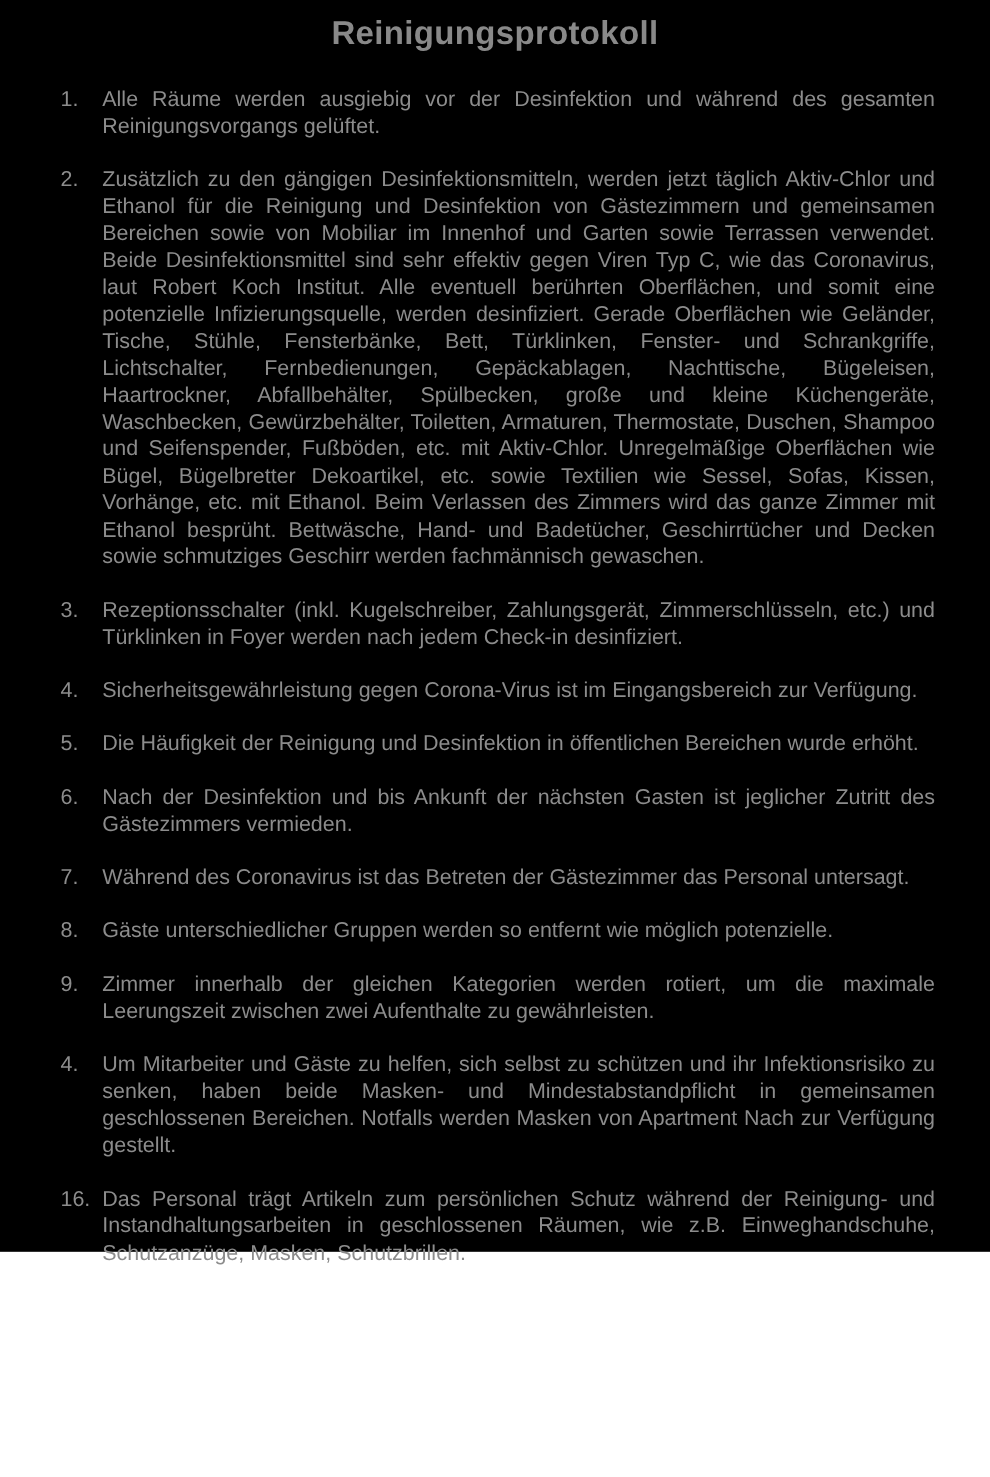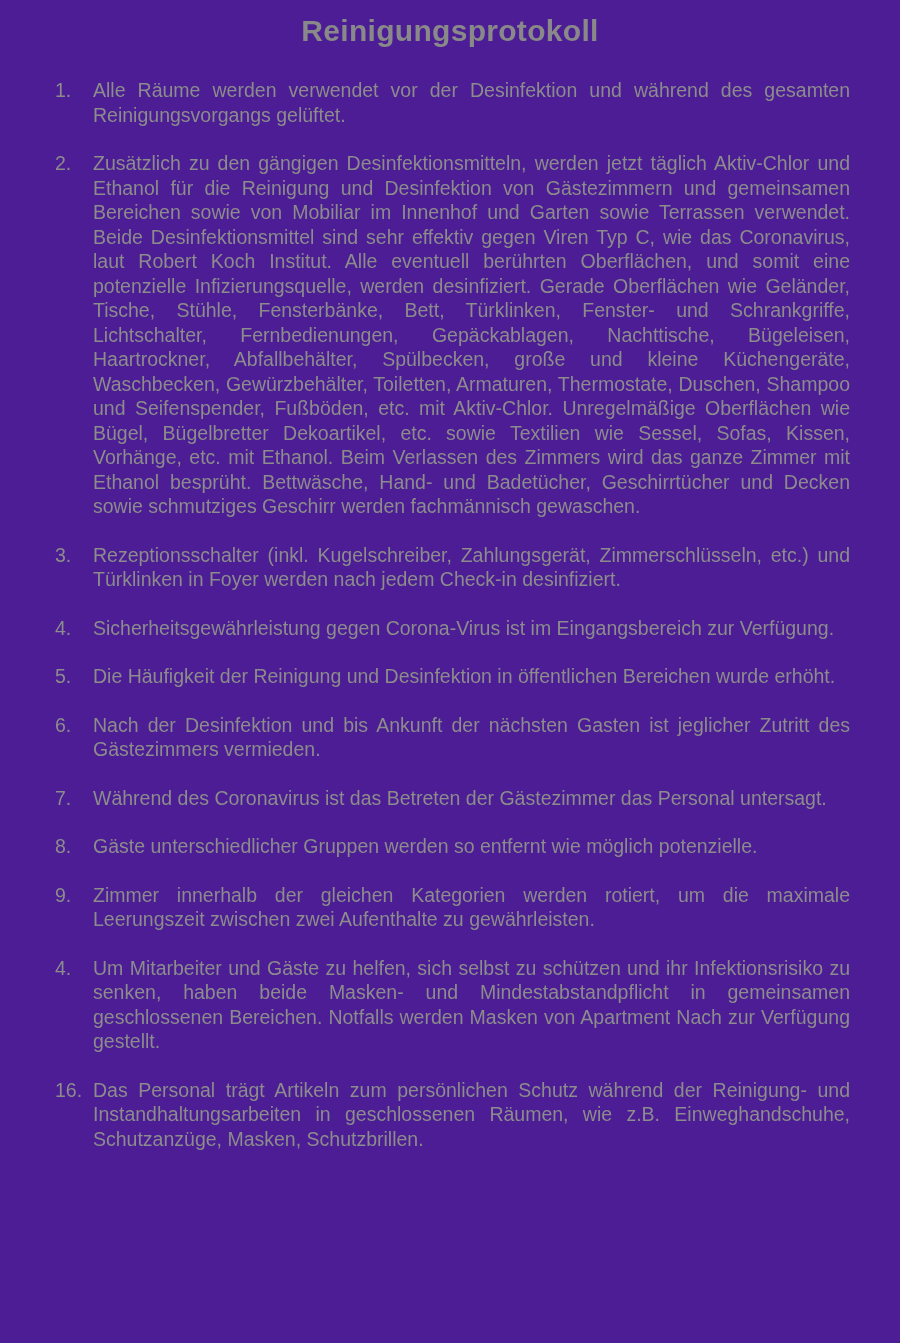--- a/index.html
+++ b/index.html
@@ -9,22 +9,22 @@
   }
   body {
     width: 900px;
     height: 1343px;
     overflow: hidden;
     font-family: "Liberation Sans", sans-serif;
     color: #8c8c8c;
   }
   .page {
     width: 900px;
-    height: 1343px;
-    background: #4c1d95;
+    height: 1138px;
+    background: #000000;
   }
   .title {
     margin: 0;
     padding-top: 14px;
     text-align: center;
     font-size: 30px;
     line-height: 34px;
     font-weight: 700;
     color: #898989;
     letter-spacing: 0.3px;
@@ -66,21 +66,21 @@
 <body>
 
 <div class="page">
   <h1 class="title">Reinigungsprotokoll</h1>
 
   <div class="content">
 
     <ol class="list">
       <li class="item">
         <span class="num">1.</span>
-        <div class="txt">Alle Räume werden verwendet vor der Desinfektion und während des gesamten Reinigungsvorgangs gelüftet.</div>
+        <div class="txt">Alle Räume werden ausgiebig vor der Desinfektion und während des gesamten Reinigungsvorgangs gelüftet.</div>
       </li>
       <li class="item">
         <span class="num">2.</span>
         <div class="txt">Zusätzlich zu den gängigen Desinfektionsmitteln, werden jetzt täglich Aktiv-Chlor und Ethanol für die Reinigung und Desinfektion von Gästezimmern und gemeinsamen Bereichen sowie von Mobiliar im Innenhof und Garten sowie Terrassen verwendet. Beide Desinfektionsmittel sind sehr effektiv gegen Viren Typ C, wie das Coronavirus, laut Robert Koch Institut. Alle eventuell berührten Oberflächen, und somit eine potenzielle Infizierungsquelle, werden desinfiziert. Gerade Oberflächen wie Geländer, Tische, Stühle, Fensterbänke, Bett, Türklinken, Fenster- und Schrankgriffe, Lichtschalter, Fernbedienungen, Gepäckablagen, Nachttische, Bügeleisen, Haartrockner, Abfallbehälter, Spülbecken, große und kleine Küchengeräte, Waschbecken, Gewürzbehälter, Toiletten, Armaturen, Thermostate, Duschen, Shampoo und Seifenspender, Fußböden, etc. mit Aktiv-Chlor. Unregelmäßige Oberflächen wie Bügel, Bügelbretter Dekoartikel, etc. sowie Textilien wie Sessel, Sofas, Kissen, Vorhänge, etc. mit Ethanol. Beim Verlassen des Zimmers wird das ganze Zimmer mit Ethanol besprüht. Bettwäsche, Hand- und Badetücher, Geschirrtücher und Decken sowie schmutziges Geschirr werden fachmännisch gewaschen.</div>
       </li>
       <li class="item">
         <span class="num">3.</span>
         <div class="txt">Rezeptionsschalter (inkl. Kugelschreiber, Zahlungsgerät, Zimmerschlüsseln, etc.) und Türklinken in Foyer werden nach jedem Check-in desinfiziert.</div>
       </li>
       <li class="item">

